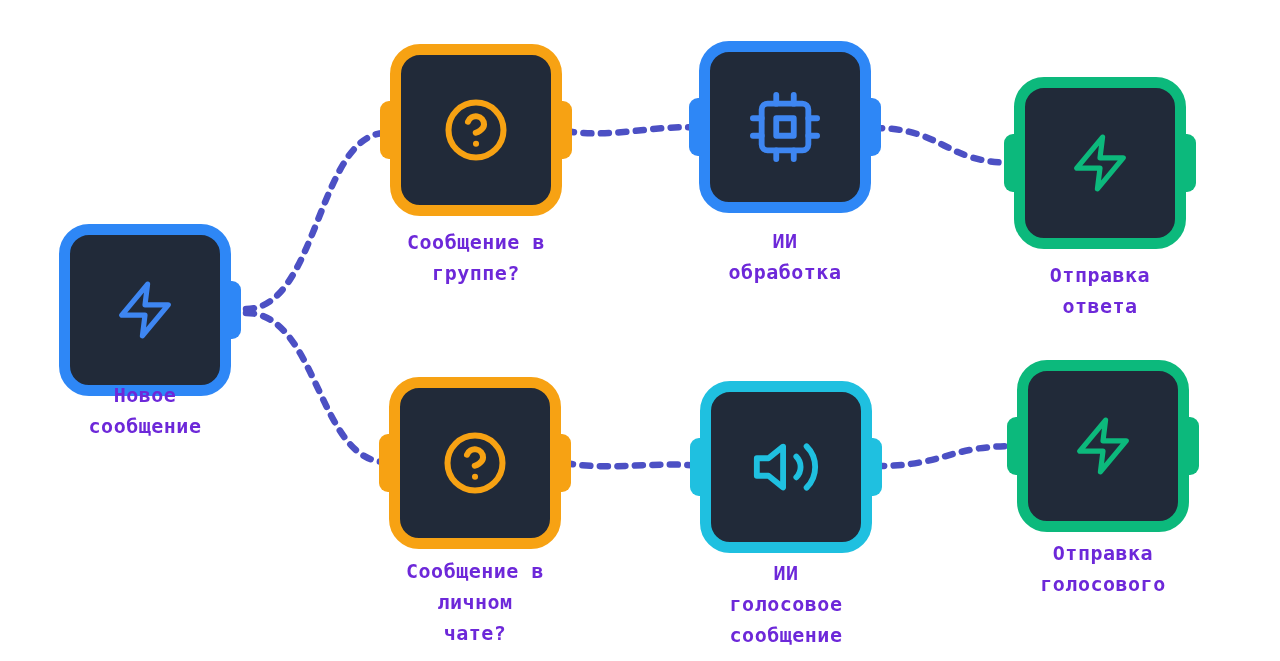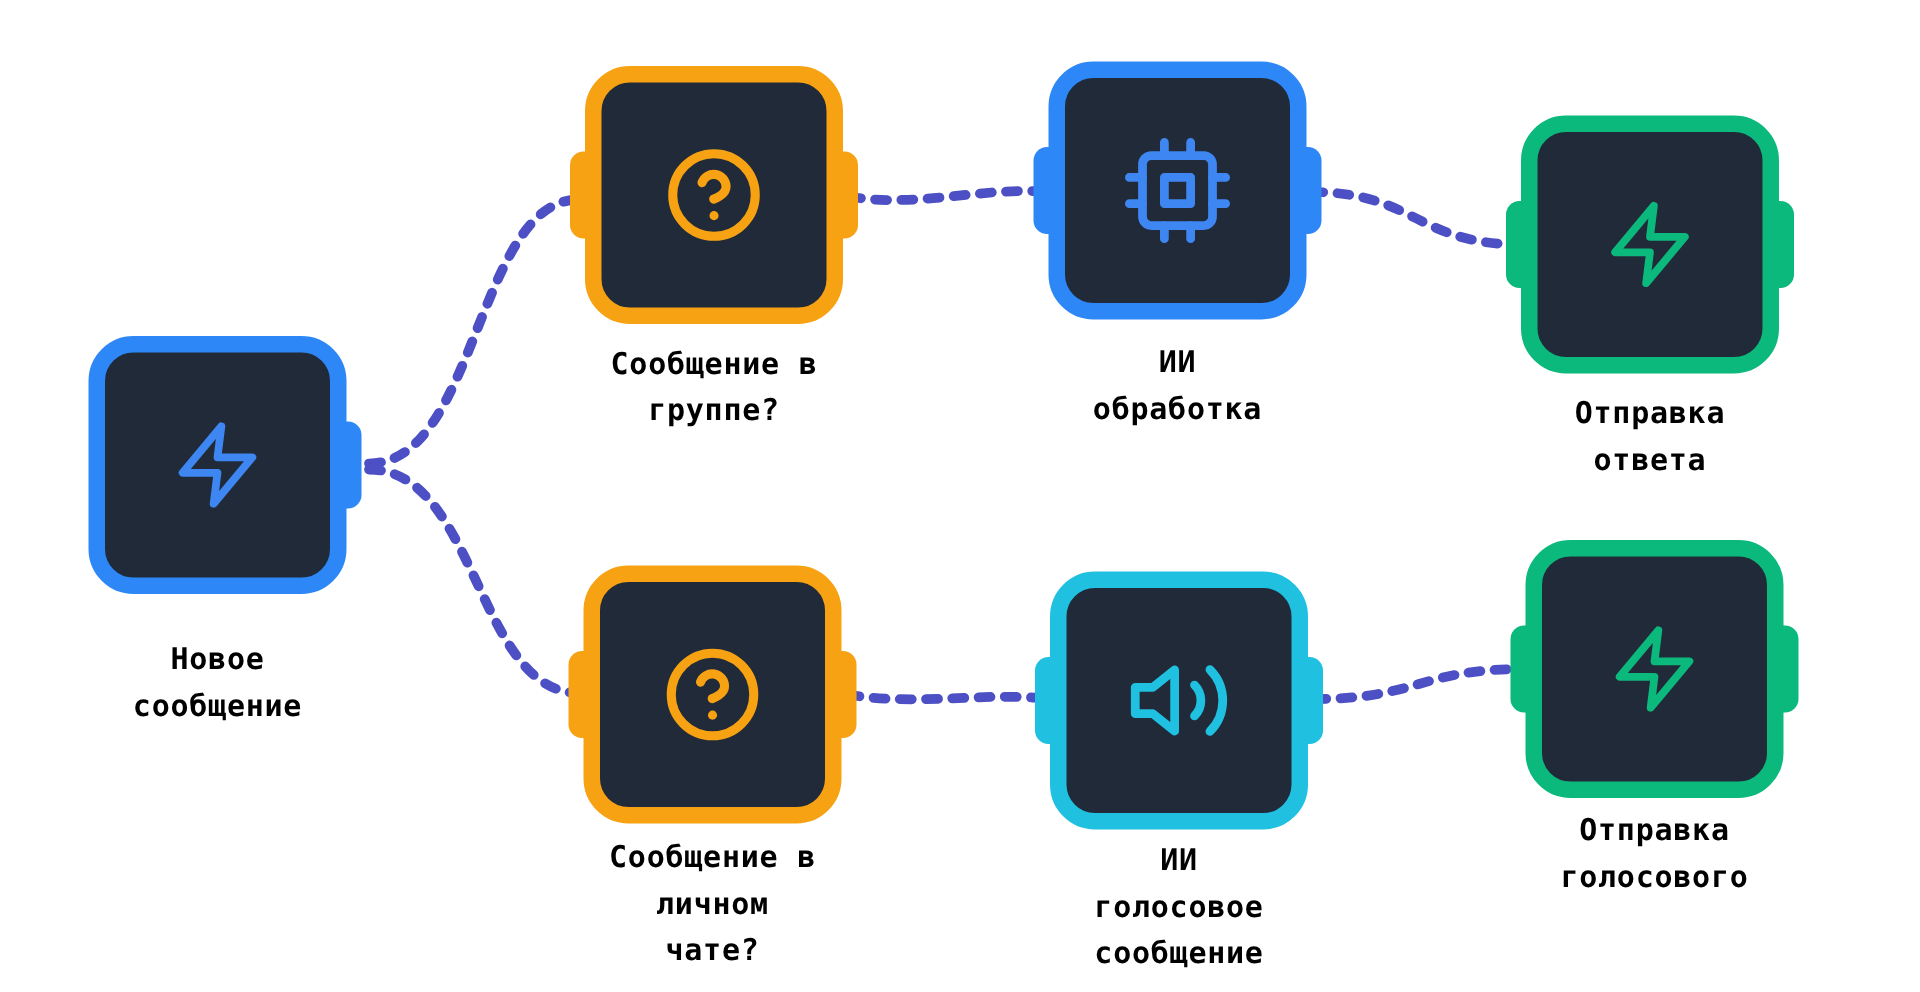--- a/index.html
+++ b/index.html
@@ -43,32 +43,32 @@
   .icon { color:var(--ic); display:block; }
   .label {
     position:absolute; z-index:3;
     width:280px;
     text-align:center;
     white-space:pre-line;
     font-weight:bold;
     font-size:20px;
     line-height:31px;
     letter-spacing:0.5px;
-    color:#000000;
+    color:#6d28d9;
   }
   
   .n1 { left:59px;   top:224px; }
   .n2 { left:390px;  top:44px;  }
   .n3 { left:699px;  top:41px;  }
   .n4 { left:1014px; top:77px;  }
   .n5 { left:389px;  top:377px; }
   .n6 { left:700px;  top:381px; }
   .n7 { left:1017px; top:360px; }
   
-  .l1 { left:5px;   top:424px; }
+  .l1 { left:5px;   top:380px; }
   .l2 { left:336px; top:227px; }
   .l3 { left:645px; top:226px; }
   .l4 { left:960px; top:260px; }
   .l5 { left:335px; top:556px; }
   .l6 { left:646px; top:558px; }
   .l7 { left:963px; top:538px; }
 </style>
 </head>
 <body>
 

